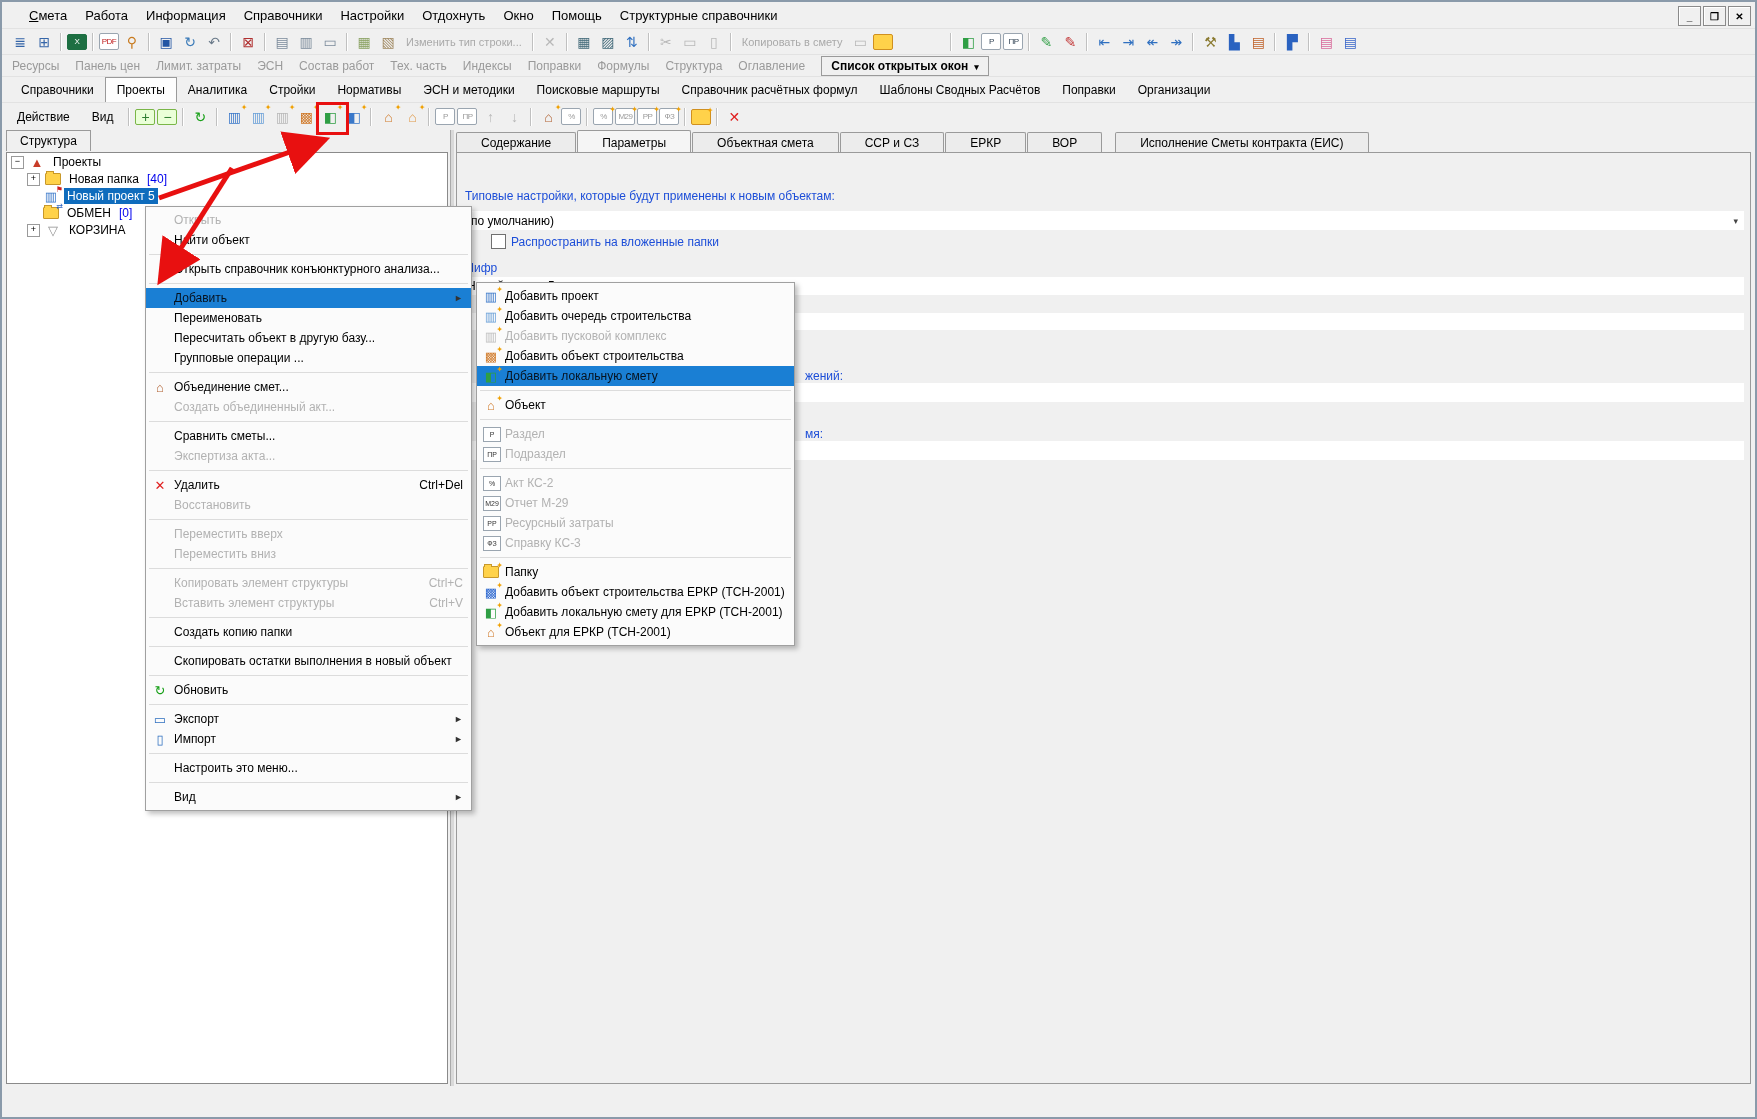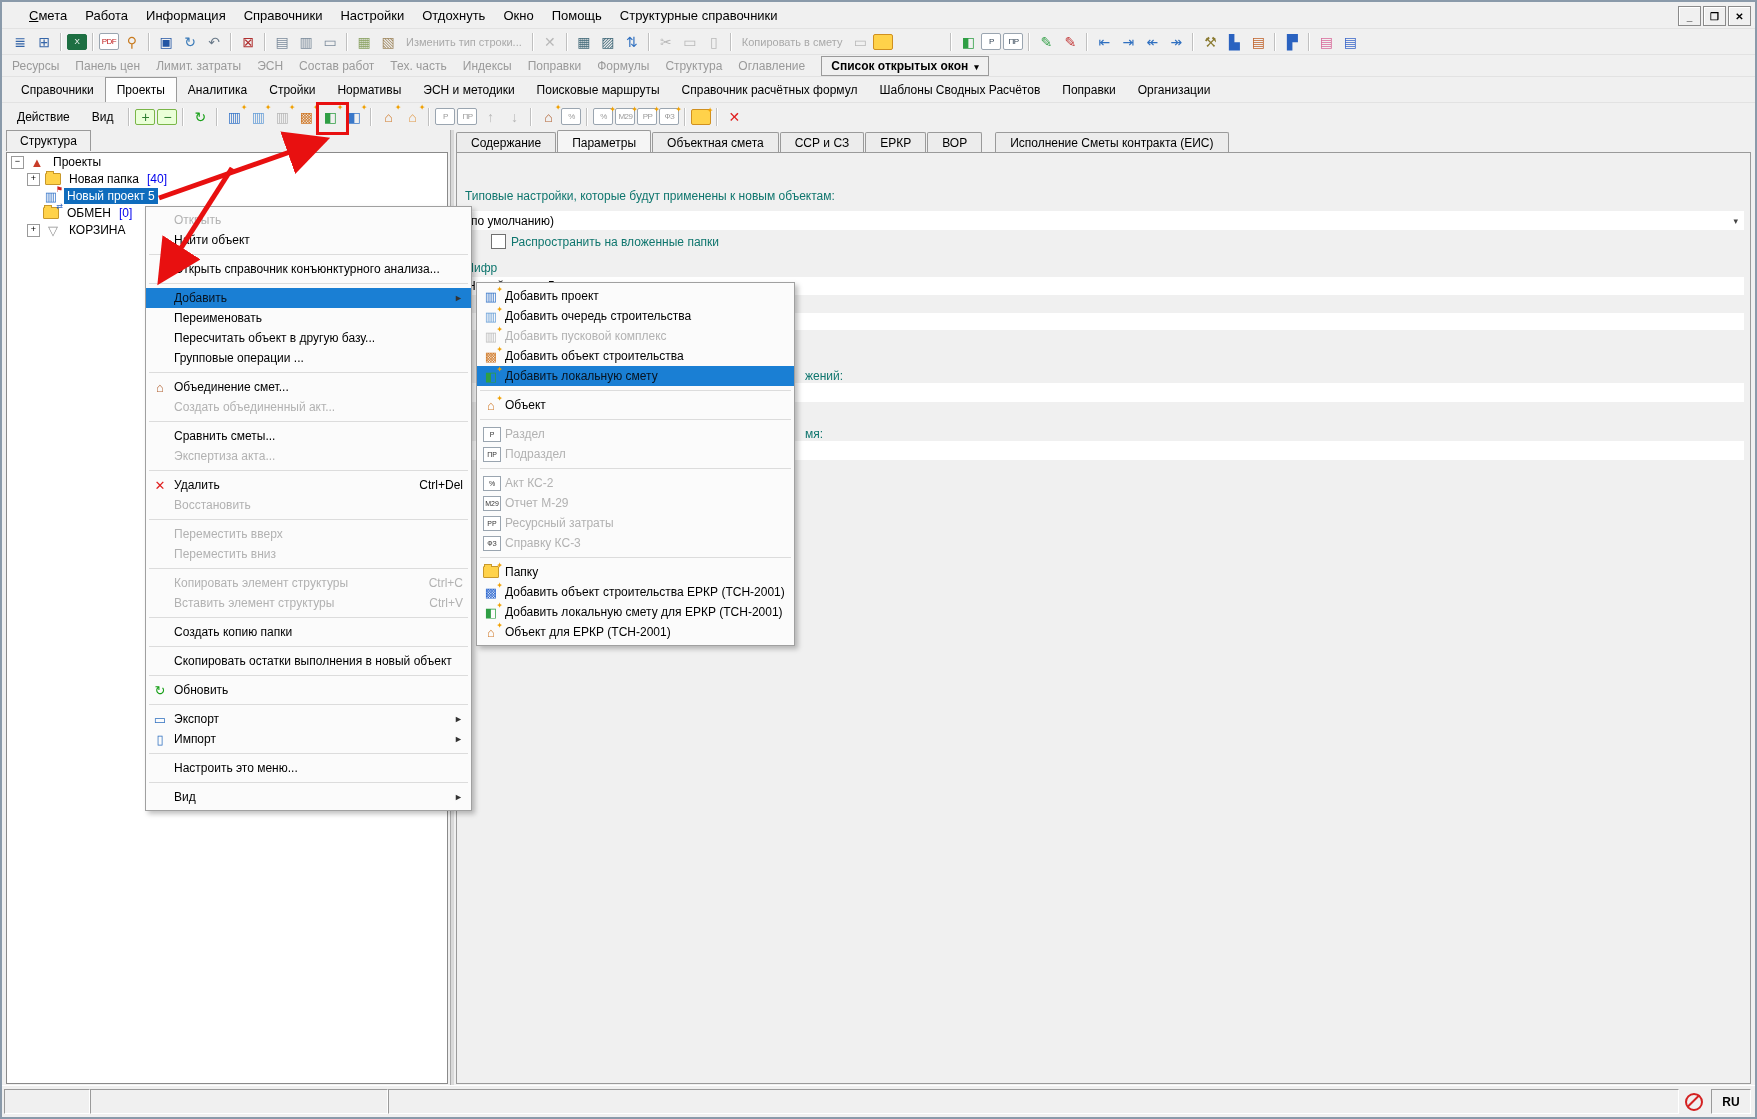--- a/index.html
+++ b/index.html
@@ -40,25 +40,25 @@
   .tico{position:relative;width:18px;height:14px;flex:none;margin-right:4px;display:flex;align-items:center;justify-content:center;font-size:13px;}
   .fold{width:14px;height:10px;background:#ffd24a;border:1px solid #c8982a;border-radius:1px;position:relative;}
   .fold::before{content:"";position:absolute;left:0;top:-3px;width:6px;height:2px;background:#ffd24a;border:1px solid #c8982a;border-bottom:none;}
   .tlbl{padding:1px 3px;white-space:nowrap;}
   .tlbl.sel{background:#0f6cbd;color:#fff;}
   .tcount{color:#0000ee;margin-left:5px;}
   
   #vdivider{position:absolute;left:448px;top:128px;width:3px;height:956px;background:#d9d9d9;border-left:1px solid #aaa;}
   #rightpanel{position:absolute;left:452px;top:128px;right:2px;height:956px;}
   #rtabs{position:absolute;left:2px;top:2px;right:2px;height:21px;display:flex;font-size:12px;}
-  .rtab{padding:3px 14px;border:1px solid #9a9a9a;border-bottom:none;margin-right:1px;background:#ececec;border-radius:2px 2px 0 0;}
+  .rtab{padding:3px 24px;border:1px solid #9a9a9a;border-bottom:none;margin-right:1px;background:#ececec;border-radius:2px 2px 0 0;}
   .rtab.active{background:#f5f5f5;font-weight:normal;margin-top:-2px;padding-top:5px;}
   .rtab.gap{margin-left:12px;}
   #rpane{position:absolute;left:2px;top:22px;right:2px;bottom:2px;border:1px solid #9a9a9a;background:#f0f0f0;}
-  .rlabel{position:absolute;font-size:12px;color:#0f766e;}
+  .rlabel{position:absolute;font-size:12px;color:#1d4ed8;}
   .rinput{position:absolute;left:6px;right:6px;background:#fff;font-size:12px;padding:2px 4px;box-sizing:border-box;white-space:nowrap;}
   #combo{display:flex;align-items:center;}
   #combo .val{flex:1;}
   #combo .dd{font-size:9px;color:#444;margin-right:2px;}
   .cb{position:absolute;width:13px;height:13px;background:#fff;border:1px solid #707070;}
   #footer{position:absolute;left:6px;right:6px;bottom:30px;height:44px;border:1px solid #b5b5b5;background:#f0f0f0;}
   .btn{position:absolute;top:10px;width:90px;height:24px;border:1px solid #9a9a9a;background:#f2f2f2;box-shadow:inset 1px 1px 0 #fff;font-size:12px;color:#9b9b9b;display:flex;align-items:center;justify-content:center;}
   
   #statusbar{position:absolute;left:0;bottom:0;width:100%;height:31px;background:#f0f0f0;border-top:1px solid #fff;}
   .sseg{position:absolute;top:3px;height:23px;border:1px solid;border-color:#9a9a9a #fff #fff #9a9a9a;background:#f0f0f0;}
@@ -288,29 +288,20 @@
       <div class="rlabel" style="left:6px;top:108px;">Шифр</div>
       <div class="rinput" style="top:124px;height:18px;">Новый проект 5</div>
       <div class="rinput" style="top:160px;height:17px;"></div>
       <div class="rlabel" style="left:348px;top:216px;">жений:</div>
       <div class="rinput" style="top:230px;height:19px;"></div>
       <div class="rlabel" style="left:348px;top:274px;">мя:</div>
       <div class="rinput" style="top:288px;height:19px;"></div>
     </div>
   </div>
 
-  <div id="statusbar">
-    <div class="sseg" style="left:2px;width:84px;"></div>
-    <div class="sseg" style="left:88px;width:296px;"></div>
-    <div class="sseg" style="left:386px;right:76px;"></div>
-    <div class="nosign" style="right:52px;top:7px;"></div>
-    <div id="lang" class="sseg" style="right:4px;width:38px;">
-        <span>RU</span>
-      </div>
-  </div>
 
   <div id="ctxmenu" class="menu">
       <div class="mi dis">
         <span class="ic"></span>
         <span class="lbl">Открыть</span>
       </div>
       <div class="mi">
         <span class="ic"></span>
         <span class="lbl">Найти объект</span>
       </div>

